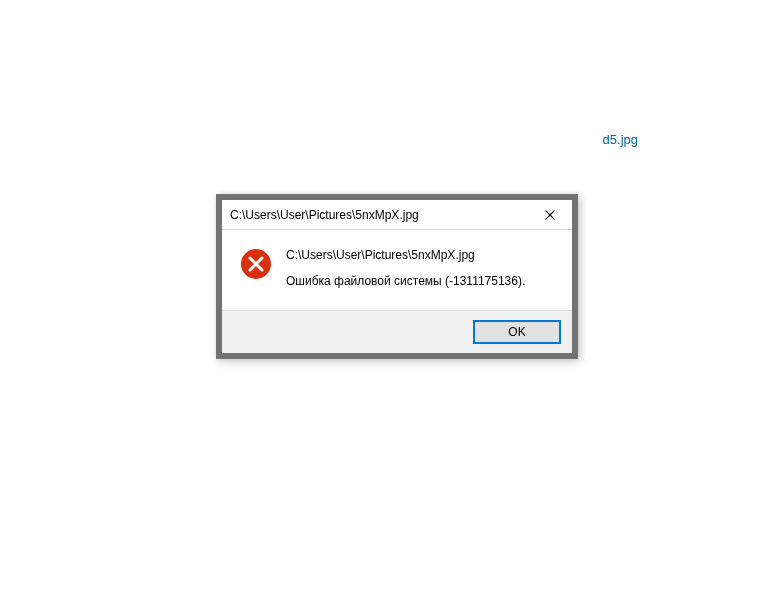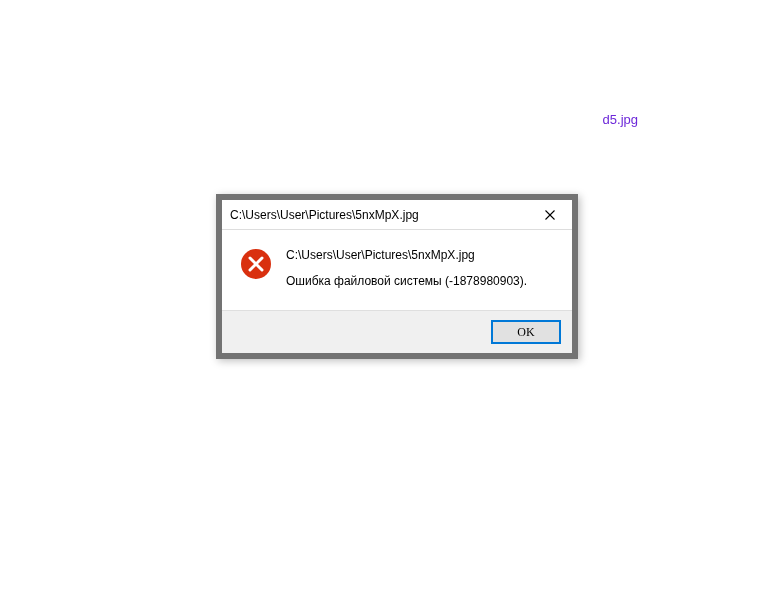--- a/index.html
+++ b/index.html
@@ -11,24 +11,24 @@
       width: 768px;
       height: 614px;
       background: #ffffff;
       font-family: "Segoe UI", Tahoma, sans-serif;
       font-size: 12px;
       position: relative;
       overflow: hidden;
     }
     .background-label {
       position: absolute;
-      top: 112px;
+      top: 132px;
       right: 130px;
       font-size: 13px;
-      color: #6d28d9;
+      color: #0369a1;
     }
     .dialog {
       position: absolute;
       left: 216px;
       top: 194px;
       width: 362px;
       background: #ffffff;
       border: 6px solid #737373;
       box-shadow: 2px 2px 8px rgba(0,0,0,0.25);
     }
@@ -87,27 +87,27 @@
       color: #000;
     }
     .button-bar {
       background: #f0f0f0;
       border-top: 1px solid #dfdfdf;
       padding: 10px 12px;
       display: flex;
       justify-content: flex-end;
     }
     .ok-button {
-      width: 68px;
+      width: 86px;
       height: 22px;
       background: #e1e1e1;
       border: 1px solid #0078d7;
       outline: 1px solid #0078d7;
       font-size: 12px;
-      font-family: Liberation Serif, serif;
+      font-family: Liberation Sans, sans-serif;
       color: #000;
       cursor: pointer;
       display: flex;
       align-items: center;
       justify-content: center;
     }
   </style>
 </head>
 <body>
 
@@ -127,20 +127,20 @@
   <div class="dialog-body">
     <div class="icon-wrap">
       <svg viewBox="0 0 32 32" width="32" height="32">
         <circle cx="16" cy="16" r="15" fill="#d9300f"></circle>
         <line x1="10" y1="10" x2="22" y2="22" stroke="#ffffff" stroke-width="3" stroke-linecap="round"></line>
         <line x1="22" y1="10" x2="10" y2="22" stroke="#ffffff" stroke-width="3" stroke-linecap="round"></line>
       </svg>
     </div>
     <div class="msg-col">
       <div class="msg-heading">C:\Users\User\Pictures\5nxMpX.jpg</div>
-      <div class="msg-text">Ошибка файловой системы (-1878980903).</div>
+      <div class="msg-text">Ошибка файловой системы (-1311175136).</div>
     </div>
   </div>
 
   <div class="button-bar">
     <button class="ok-button">OK</button>
   </div>
 </div>
 
 </body></html>

